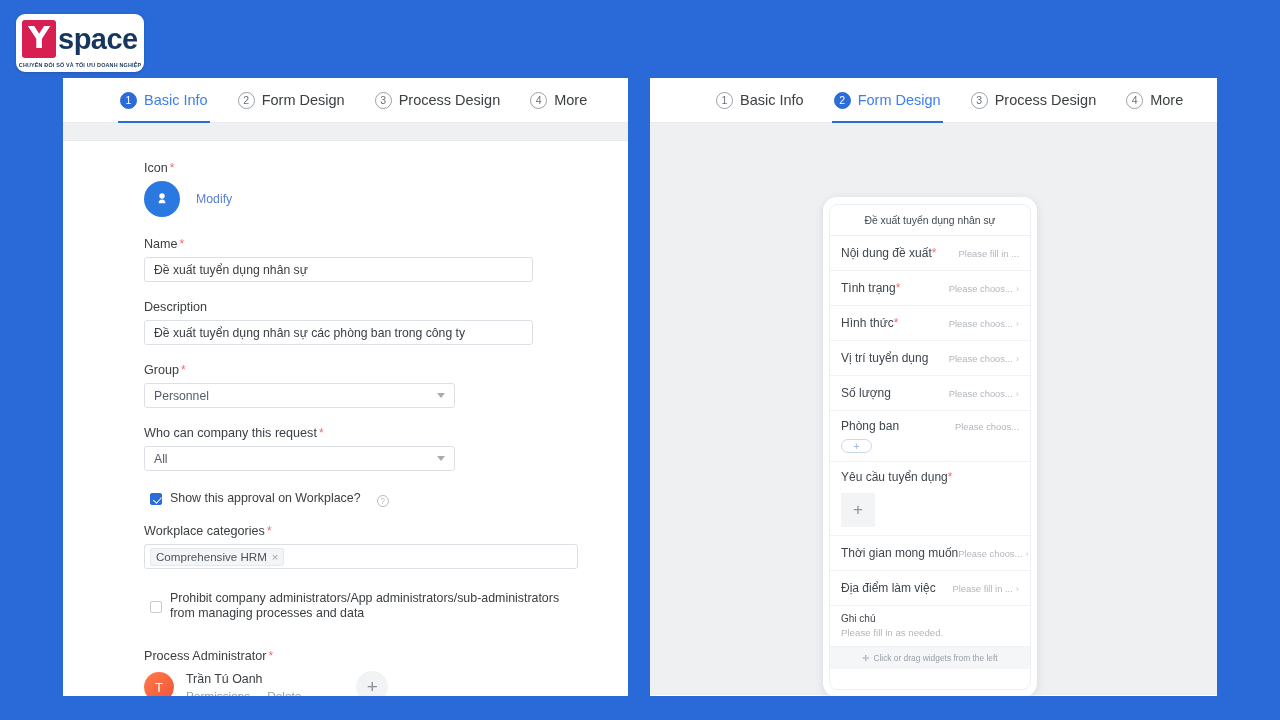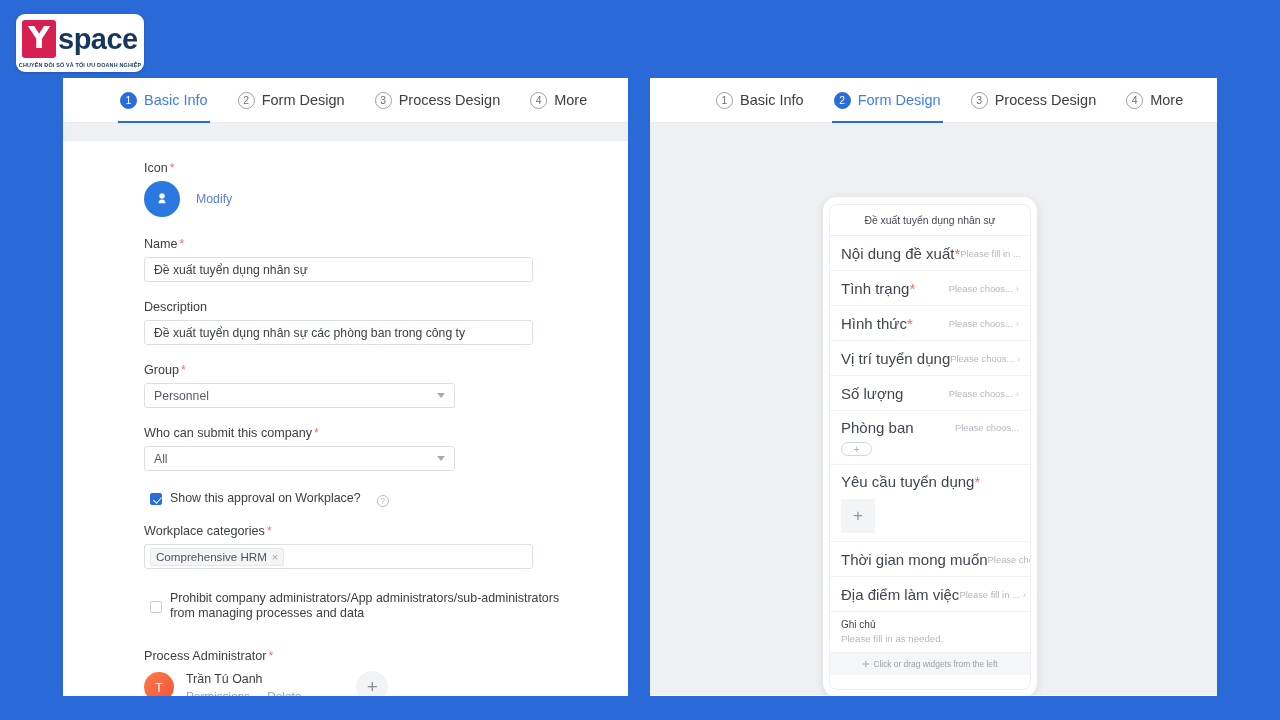--- a/index.html
+++ b/index.html
@@ -189,21 +189,21 @@
   }
   .cb-text { font-size: 12.4px; color: #3c4043; line-height: 15px; }
   .help-icon {
     width: 12px; height: 12px; border-radius: 50%;
     border: 1px solid #b8bcc4; color: #b8bcc4;
     font-size: 8.5px; display: inline-flex;
     align-items: center; justify-content: center;
     margin-left: 8px; position: relative; top: 2px;
   }
   .tag-input {
-    width: 389px; height: 25px;
+    width: 434px; height: 25px;
     border: 1px solid #dcdfe6;
     border-radius: 3px;
     background: #fff;
     padding: 0 5px;
     display: flex; align-items: center;
   }
   .tag {
     background: #f4f5f7;
     border: 1px solid #e6e8eb;
     border-radius: 2px;
@@ -262,21 +262,21 @@
     font-size: 10.4px; color: #434a52;
     border-bottom: 1px solid #eceef1;
   }
   .frow {
     padding: 0 11px;
     min-height: 35px;
     display: flex; align-items: center; justify-content: space-between;
     border-bottom: 1px solid #f0f2f4;
     background: #fff;
   }
-  .frow .k { font-size: 15px; color: #3f464e; white-space: nowrap; }
+  .frow .k { font-size: 12px; color: #3f464e; white-space: nowrap; }
   .frow .k .rq { color: #f56c6c; }
   .frow .v {
     font-size: 9.4px; color: #b2b7be;
     display: flex; align-items: center; gap: 3px;
     white-space: nowrap;
   }
   .chev { color: #c3c7cd; font-size: 9.5px; }
   .frow.block {
     display: block;
     padding-top: 8px; padding-bottom: 8px;
@@ -381,21 +381,21 @@
         <span>Group</span><span class="req">*</span>
       </div>
       <div class="select-input">
         <span>Personnel</span>
         <span class="caret"></span>
       </div>
     </div>
 
     <div class="field">
       <div class="fld-label">
-        <span>Who can submit this company</span><span class="req">*</span>
+        <span>Who can company this request</span><span class="req">*</span>
       </div>
       <div class="select-input">
         <span>All</span>
         <span class="caret"></span>
       </div>
     </div>
 
     <div class="checkbox-row">
       <span class="cb checked"></span>
       <span class="cb-text">Show this approval on Workplace?</span>

